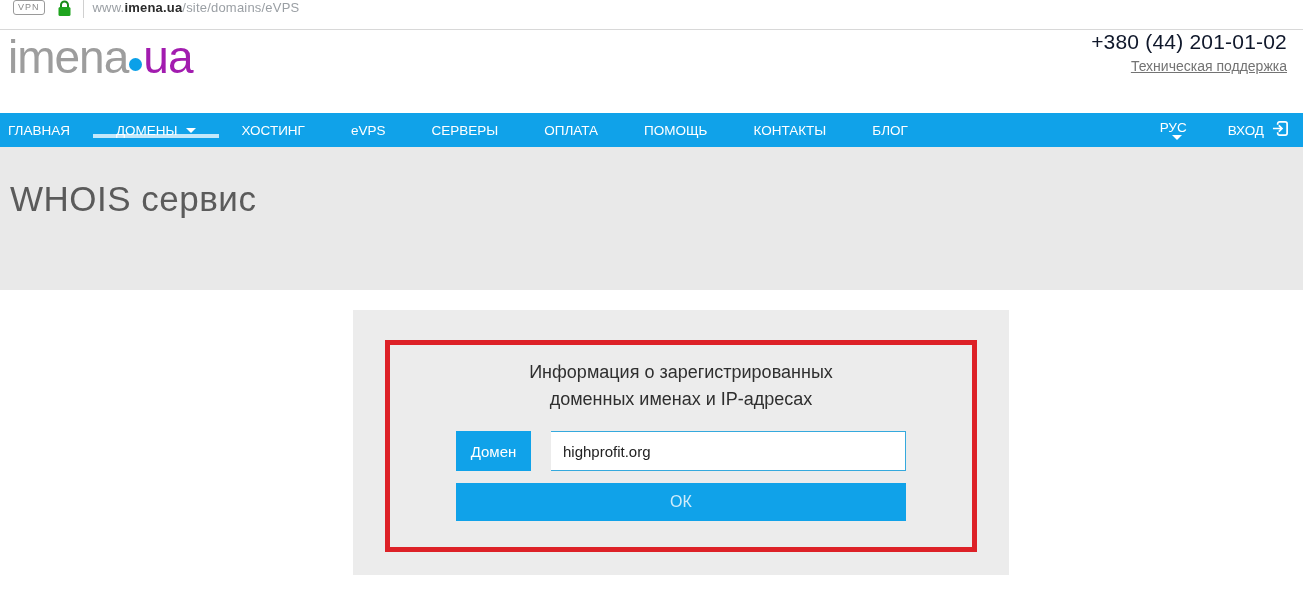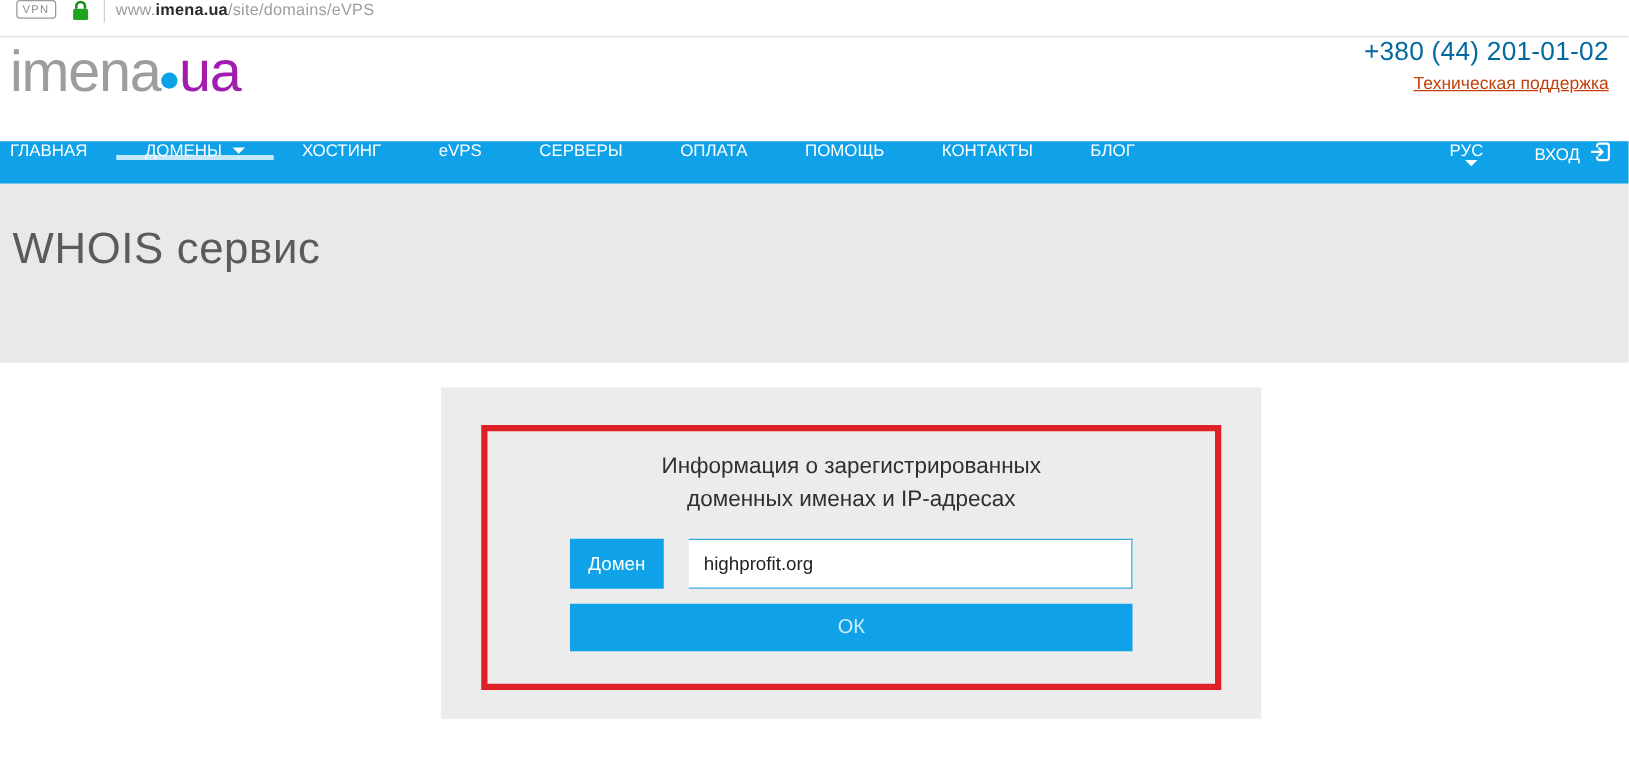--- a/index.html
+++ b/index.html
@@ -19,26 +19,26 @@
   
   .site-header { height: 83px; display: flex; align-items: flex-start;
     justify-content: space-between; padding: 0 16px 0 8px; background: #fff; }
   .logo { font-size: 46px; letter-spacing: -1px; display: flex; align-items: baseline;
     cursor: pointer; }
   .logo .part1 { color: #9d9d9d; }
   .logo .part2 { color: #a21caf; }
   .logo-dot { width: 13px; height: 13px; border-radius: 50%; background: #0ba0e8;
     display: inline-block; margin: 0 1px; transform: translateY(-2px); }
   .header-right { text-align: right; }
-  .phone { font-size: 21px; color: #0369a1; letter-spacing: .2px; }
+  .phone { font-size: 21px; color: #0f172a; letter-spacing: .2px; }
   .support-link { display: inline-block; margin-top: 4px; font-size: 14px;
-    color: #c2410c; text-decoration: underline; cursor: pointer; }
+    color: #737373; text-decoration: underline; cursor: pointer; }
 
   
-  .main-nav { height: 34px; background: #10a2e9; display: flex; align-items: flex-start;
+  .main-nav { height: 34px; background: #10a2e9; display: flex; align-items: center;
     color: #fff; font-size: 13.5px; }
   .nav-item { display: flex; align-items: center; padding: 0 23px; cursor: pointer;
     position: relative; white-space: nowrap; }
   .nav-item.first { padding-left: 8px; }
   .nav-item.active::after { content: ""; position: absolute; left: 0; right: 0;
     bottom: 0; height: 4px; background: rgba(255,255,255,0.75); }
   .nav-spacer { flex: 1; }
   .caret { width: 0; height: 0; border-left: 5px solid transparent;
     border-right: 5px solid transparent; border-top: 5px solid #ffffff;
     display: inline-block; margin-left: 8px; }

